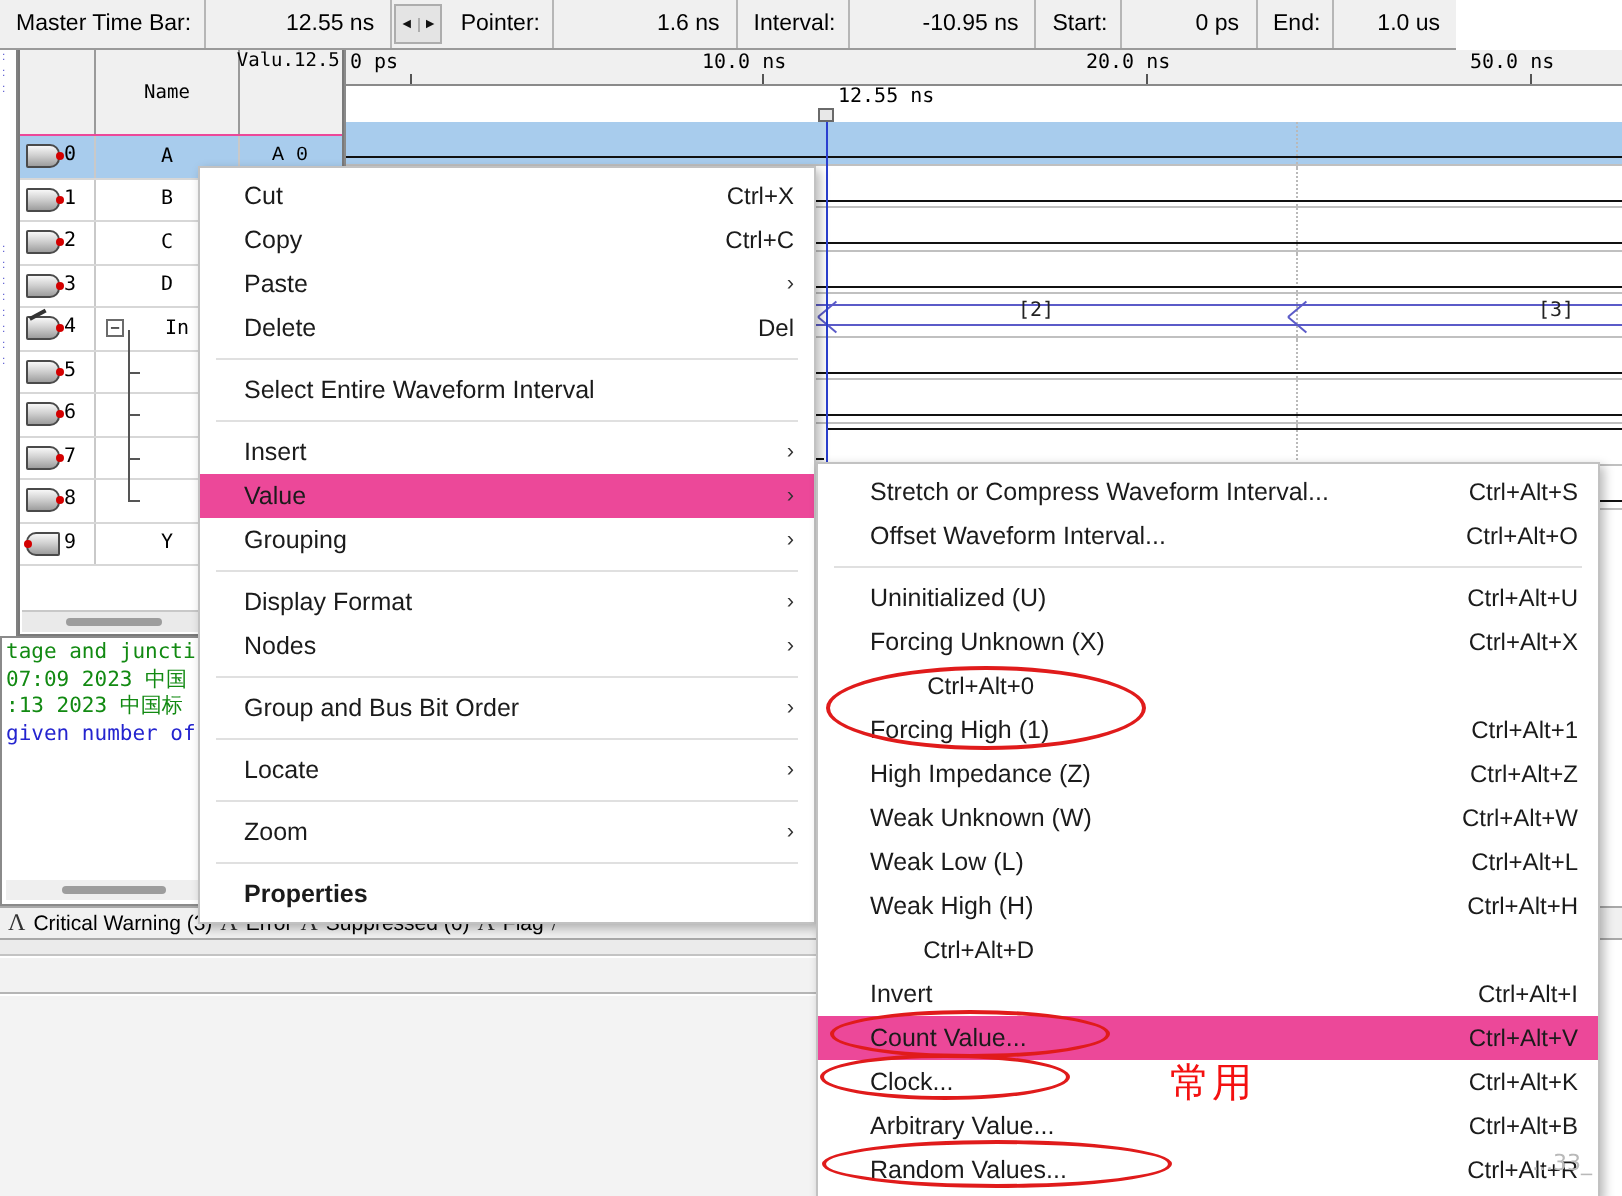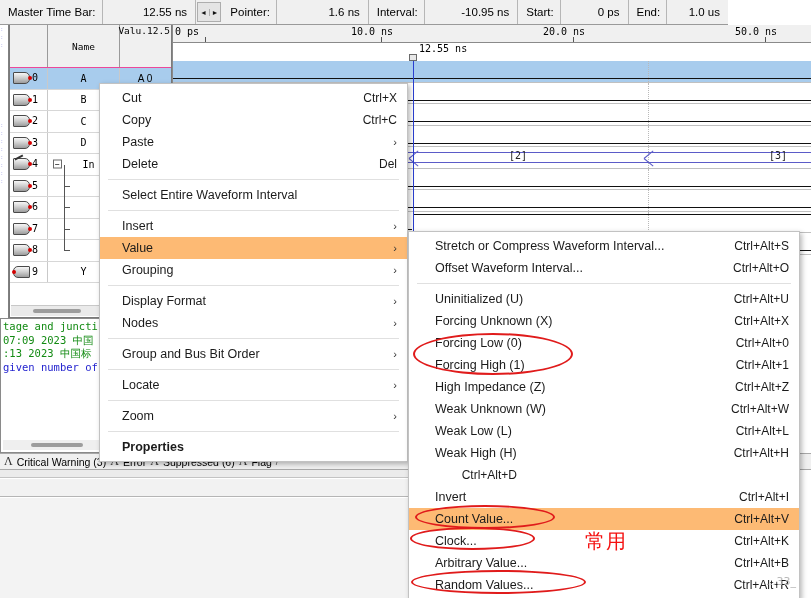--- a/index.html
+++ b/index.html
@@ -146,21 +146,21 @@
   .nr-name .branch::before {
     content: ""; position: absolute; left: 0; top: -11px; bottom: 50%;
     border-left: 1px solid #555;
   }
   .nr-name .branch::after {
     content: ""; position: absolute; left: 0; top: 50%;
     width: 6px; border-top: 1px solid #555;
   }
   .nr-val {
     width: 50px; display: flex; align-items: center; justify-content: center;
-    font-family: Liberation Sans, sans-serif; font-size: 10px;
+    font-family: Liberation Mono, monospace; font-size: 10px;
   }
   .node-hscroll {
     position: absolute; left: 1px; bottom: 1px; width: 159px; height: 11px;
     background: #eaeaea; border-top: 1px solid #c8c8c8;
   }
   .node-hscroll .thumb {
     position: absolute; left: 22px; top: 3px; width: 48px; height: 4px;
     background: #9d9d9d; border-radius: 2px;
   }
 
@@ -317,21 +317,21 @@
     padding: 0 10px 0 22px;
     white-space: nowrap;
   }
   .menu .mi .mlabel { flex: 1; }
   .menu .mi .macc {
     color: #1b1b1b; padding-left: 24px; font-size: 12px;
   }
   .menu .mi .marrow {
     width: 12px; text-align: right; font-size: 11px; color: #333;
   }
-  .menu .mi.hl { background: #fdba74; gap: 36px; }
+  .menu .mi.hl { background: #ec4899; gap: 36px; }
   .menu .mi.bold { font-weight: bold; }
   .menu .msep {
     height: 1px; background: #e0e0e0; margin: 4px 8px;
   }
   #menu-main { left: 99px; top: 83px; width: 309px; }
   #menu-sub  { left: 408px; top: 231px; width: 392px; }
   #menu-sub .mi { padding-left: 26px; }
   #menu-sub .mi .macc { min-width: 82px; text-align: right; }
 
   
@@ -689,21 +689,20 @@
       <div class="msep"></div>
       <div class="mi">
         <span class="mlabel">Uninitialized (U)</span>
         <span class="macc">Ctrl+Alt+U</span>
       </div>
       <div class="mi">
         <span class="mlabel">Forcing Unknown (X)</span>
         <span class="macc">Ctrl+Alt+X</span>
       </div>
       <div class="mi">
-        <span class="mlabel">Forcing Low (0)</span>
         <span class="macc">Ctrl+Alt+0</span>
       </div>
       <div class="mi">
         <span class="mlabel">Forcing High (1)</span>
         <span class="macc">Ctrl+Alt+1</span>
       </div>
       <div class="mi">
         <span class="mlabel">High Impedance (Z)</span>
         <span class="macc">Ctrl+Alt+Z</span>
       </div>

